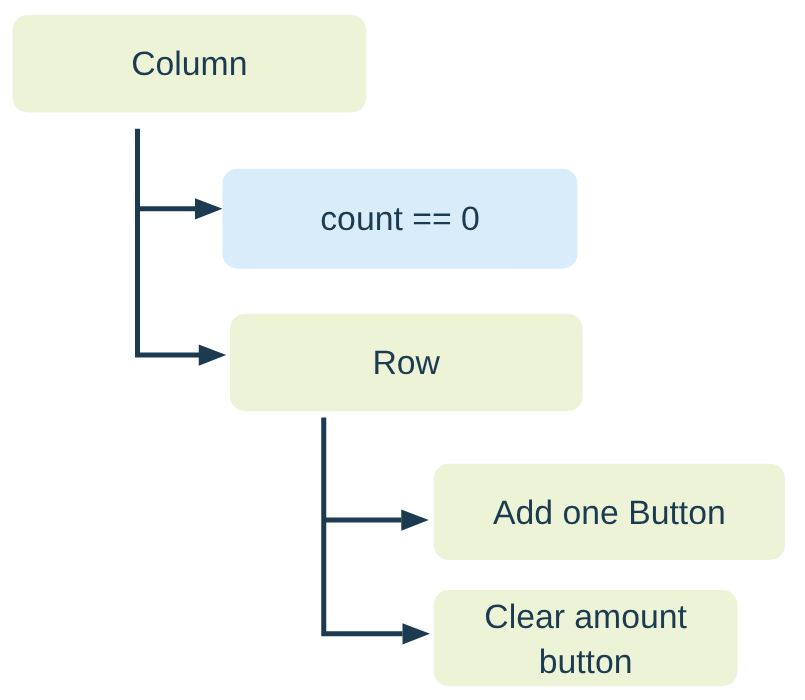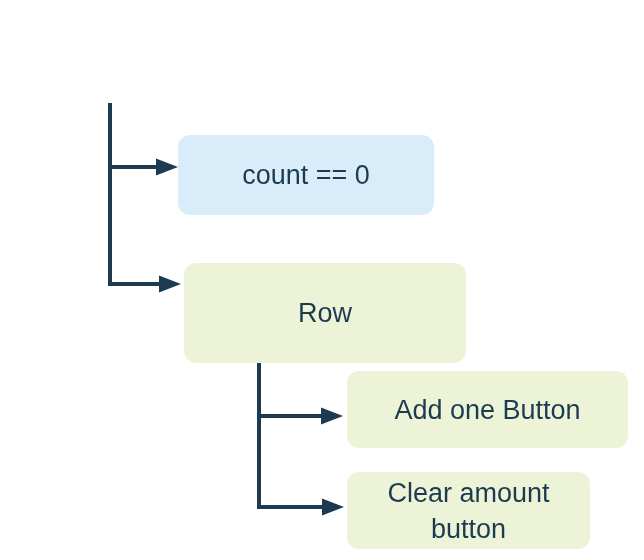--- a/index.html
+++ b/index.html
@@ -34,22 +34,22 @@
     font-size: 27px;
     line-height: 36px;
     font-weight: 400;
     padding: 0 24px;
     box-sizing: border-box;
   }
   .node-widget   { background: #edf3d7; }
   .node-condition{ background: #d9ecfa; }
 
   .node-column             { left: 10px;  top: 12px;  width: 283px; height: 78px; }
-  .node-count-condition    { left: 178px; top: 135px; width: 256px; height: 80px; }
-  .node-row                { left: 184px; top: 263px; width: 282px; height: 100px; text-align: center; }
+  .node-count-condition    { left: 178px; top: 135px; width: 284px; height: 80px; }
+  .node-row                { left: 184px; top: 251px; width: 282px; height: 78px; text-align: center; }
   .node-add-one-button     { left: 347px; top: 371px; width: 281px; height: 77px; }
   .node-clear-amount-button{ left: 347px; top: 472px; width: 243px; height: 77px; }
 
   .edge-stroke {
     stroke: #1c3b50;
     stroke-width: 4;
     fill: none;
   }
   .edge-head {
     fill: #1c3b50;
@@ -79,20 +79,23 @@
     <g>
       <path class="edge-stroke" d="M259 416 L321 416"></path>
       <polygon class="edge-head" points="343,416 321,407.5 321,424.5"></polygon>
     </g>
 
     <g>
       <polygon class="edge-head" points="344,507 322,498.5 322,515.5"></polygon>
     </g>
   </svg>
 
+  <div class="node node-widget node-column">
+    <span>Column</span>
+  </div>
 
   <div class="node node-condition node-count-condition">
     <span>count == 0</span>
   </div>
 
   <div class="node node-widget node-row">
     <span>Row</span>
   </div>
 
   <div class="node node-widget node-add-one-button">

